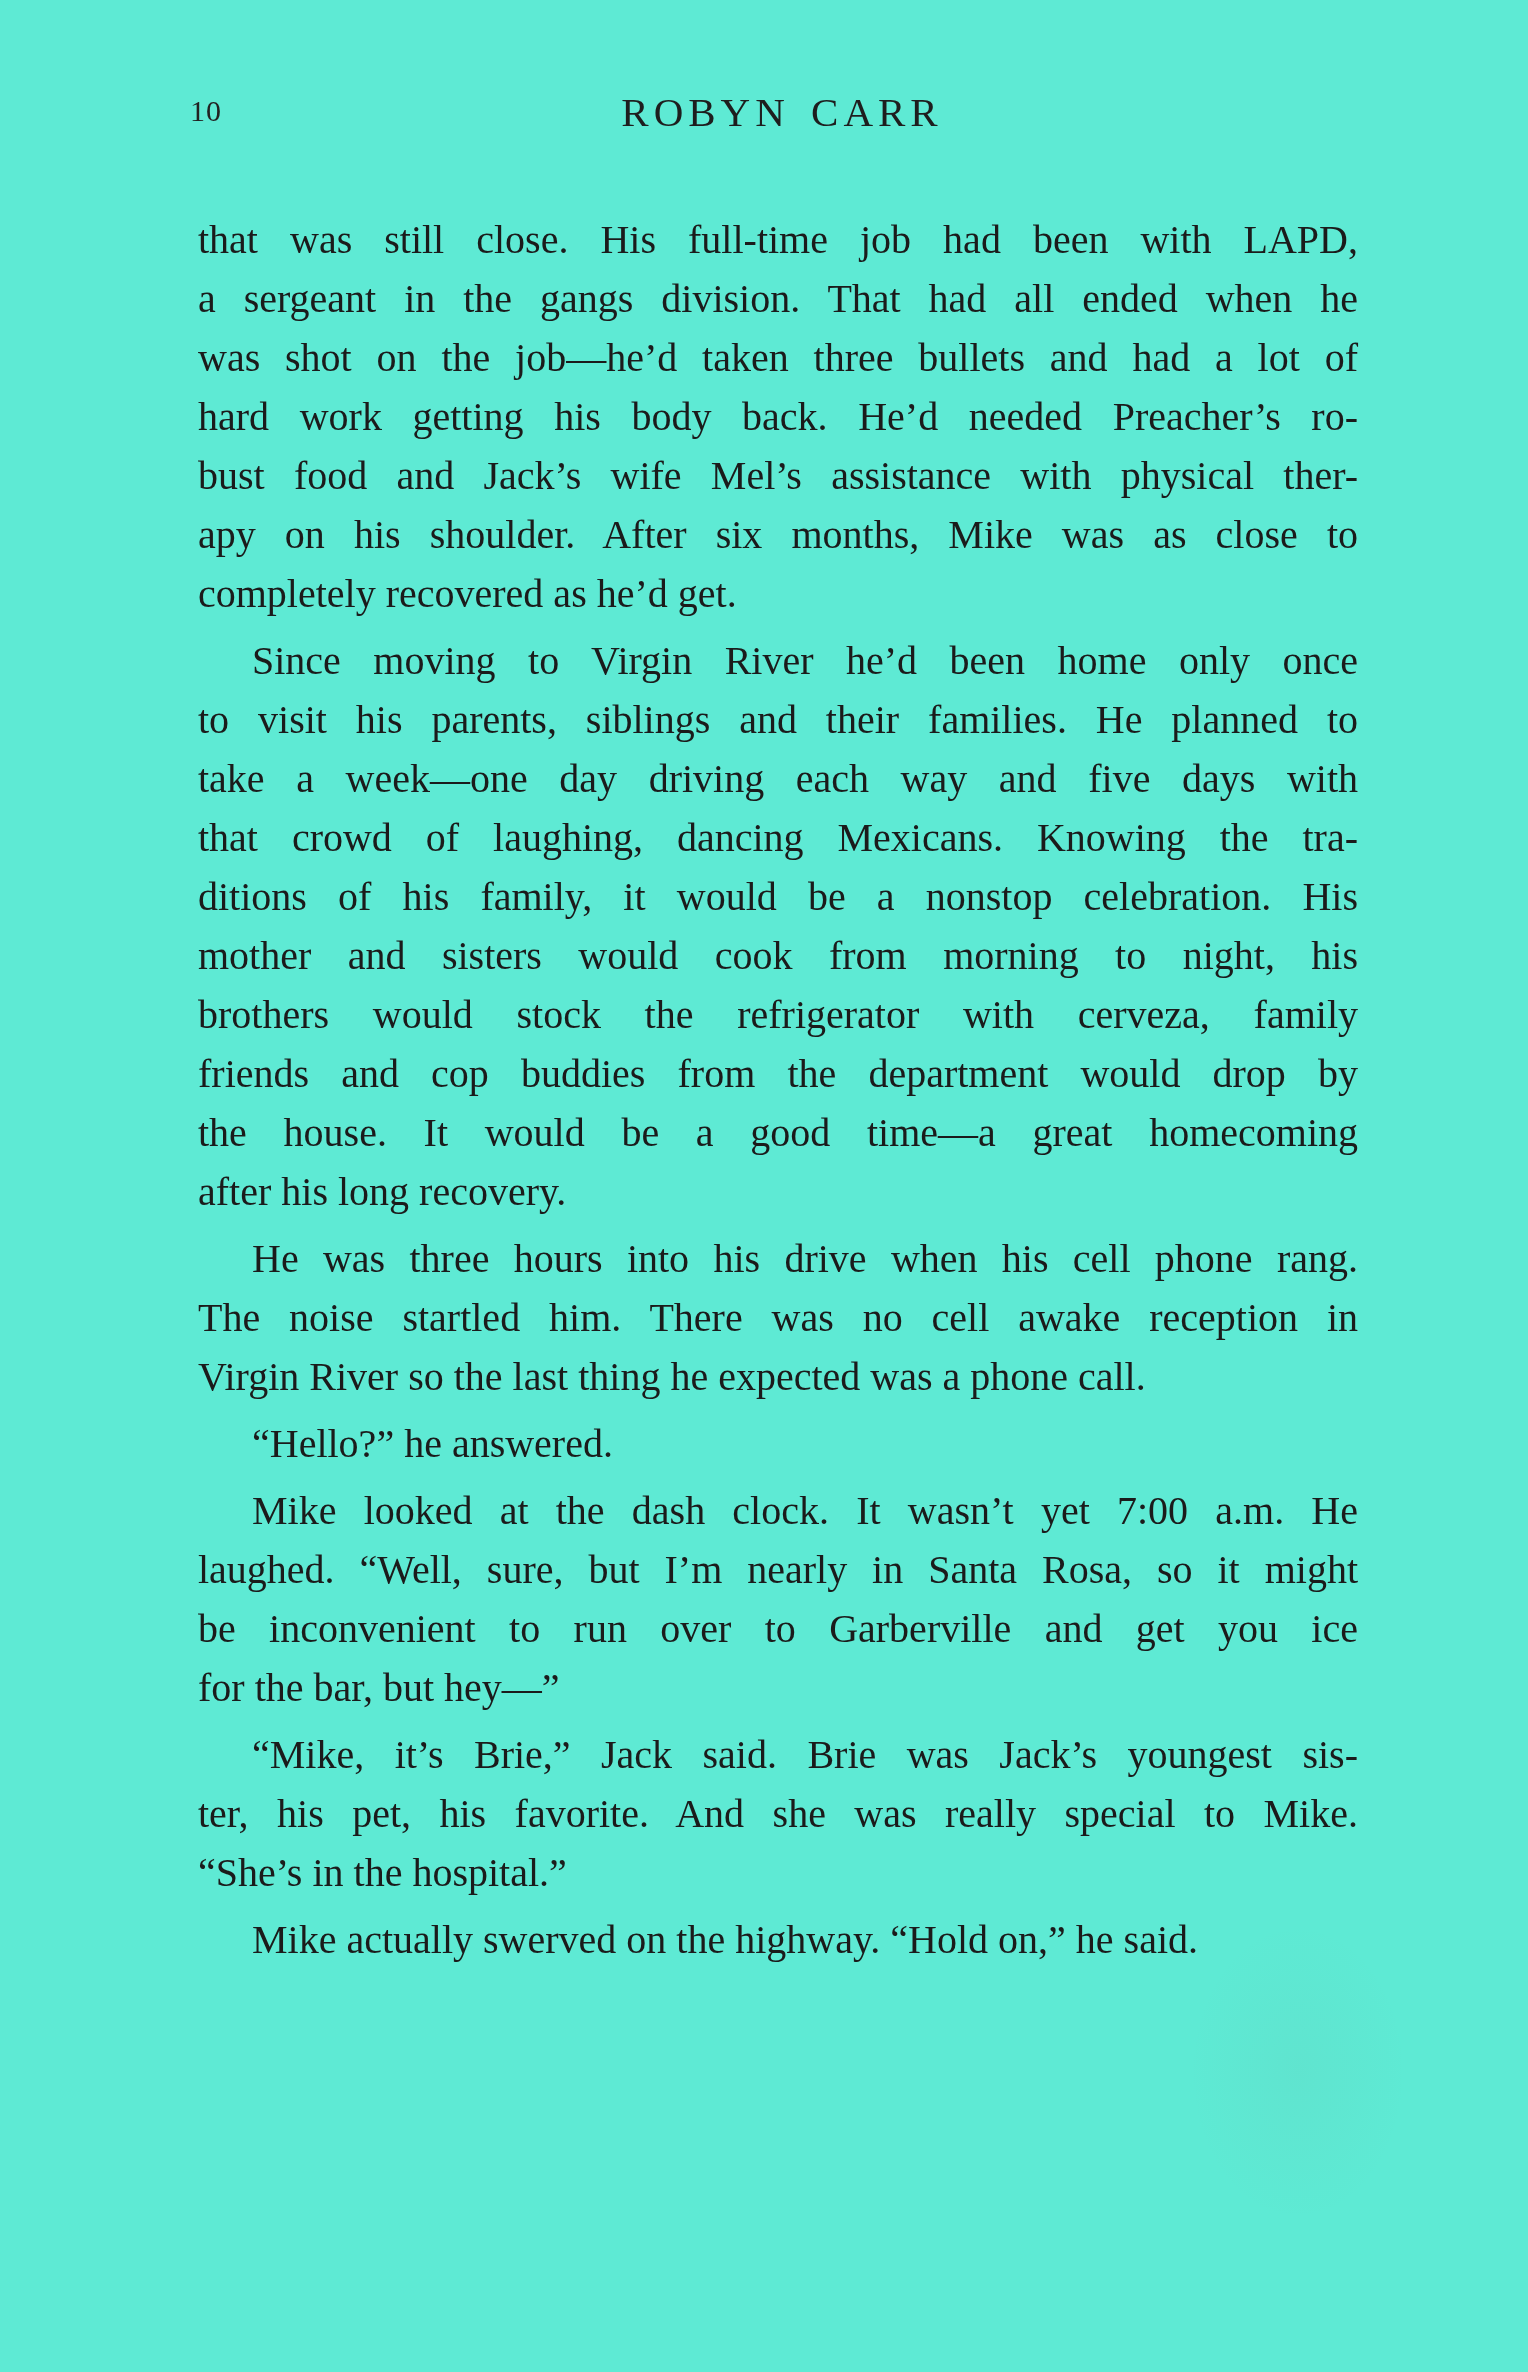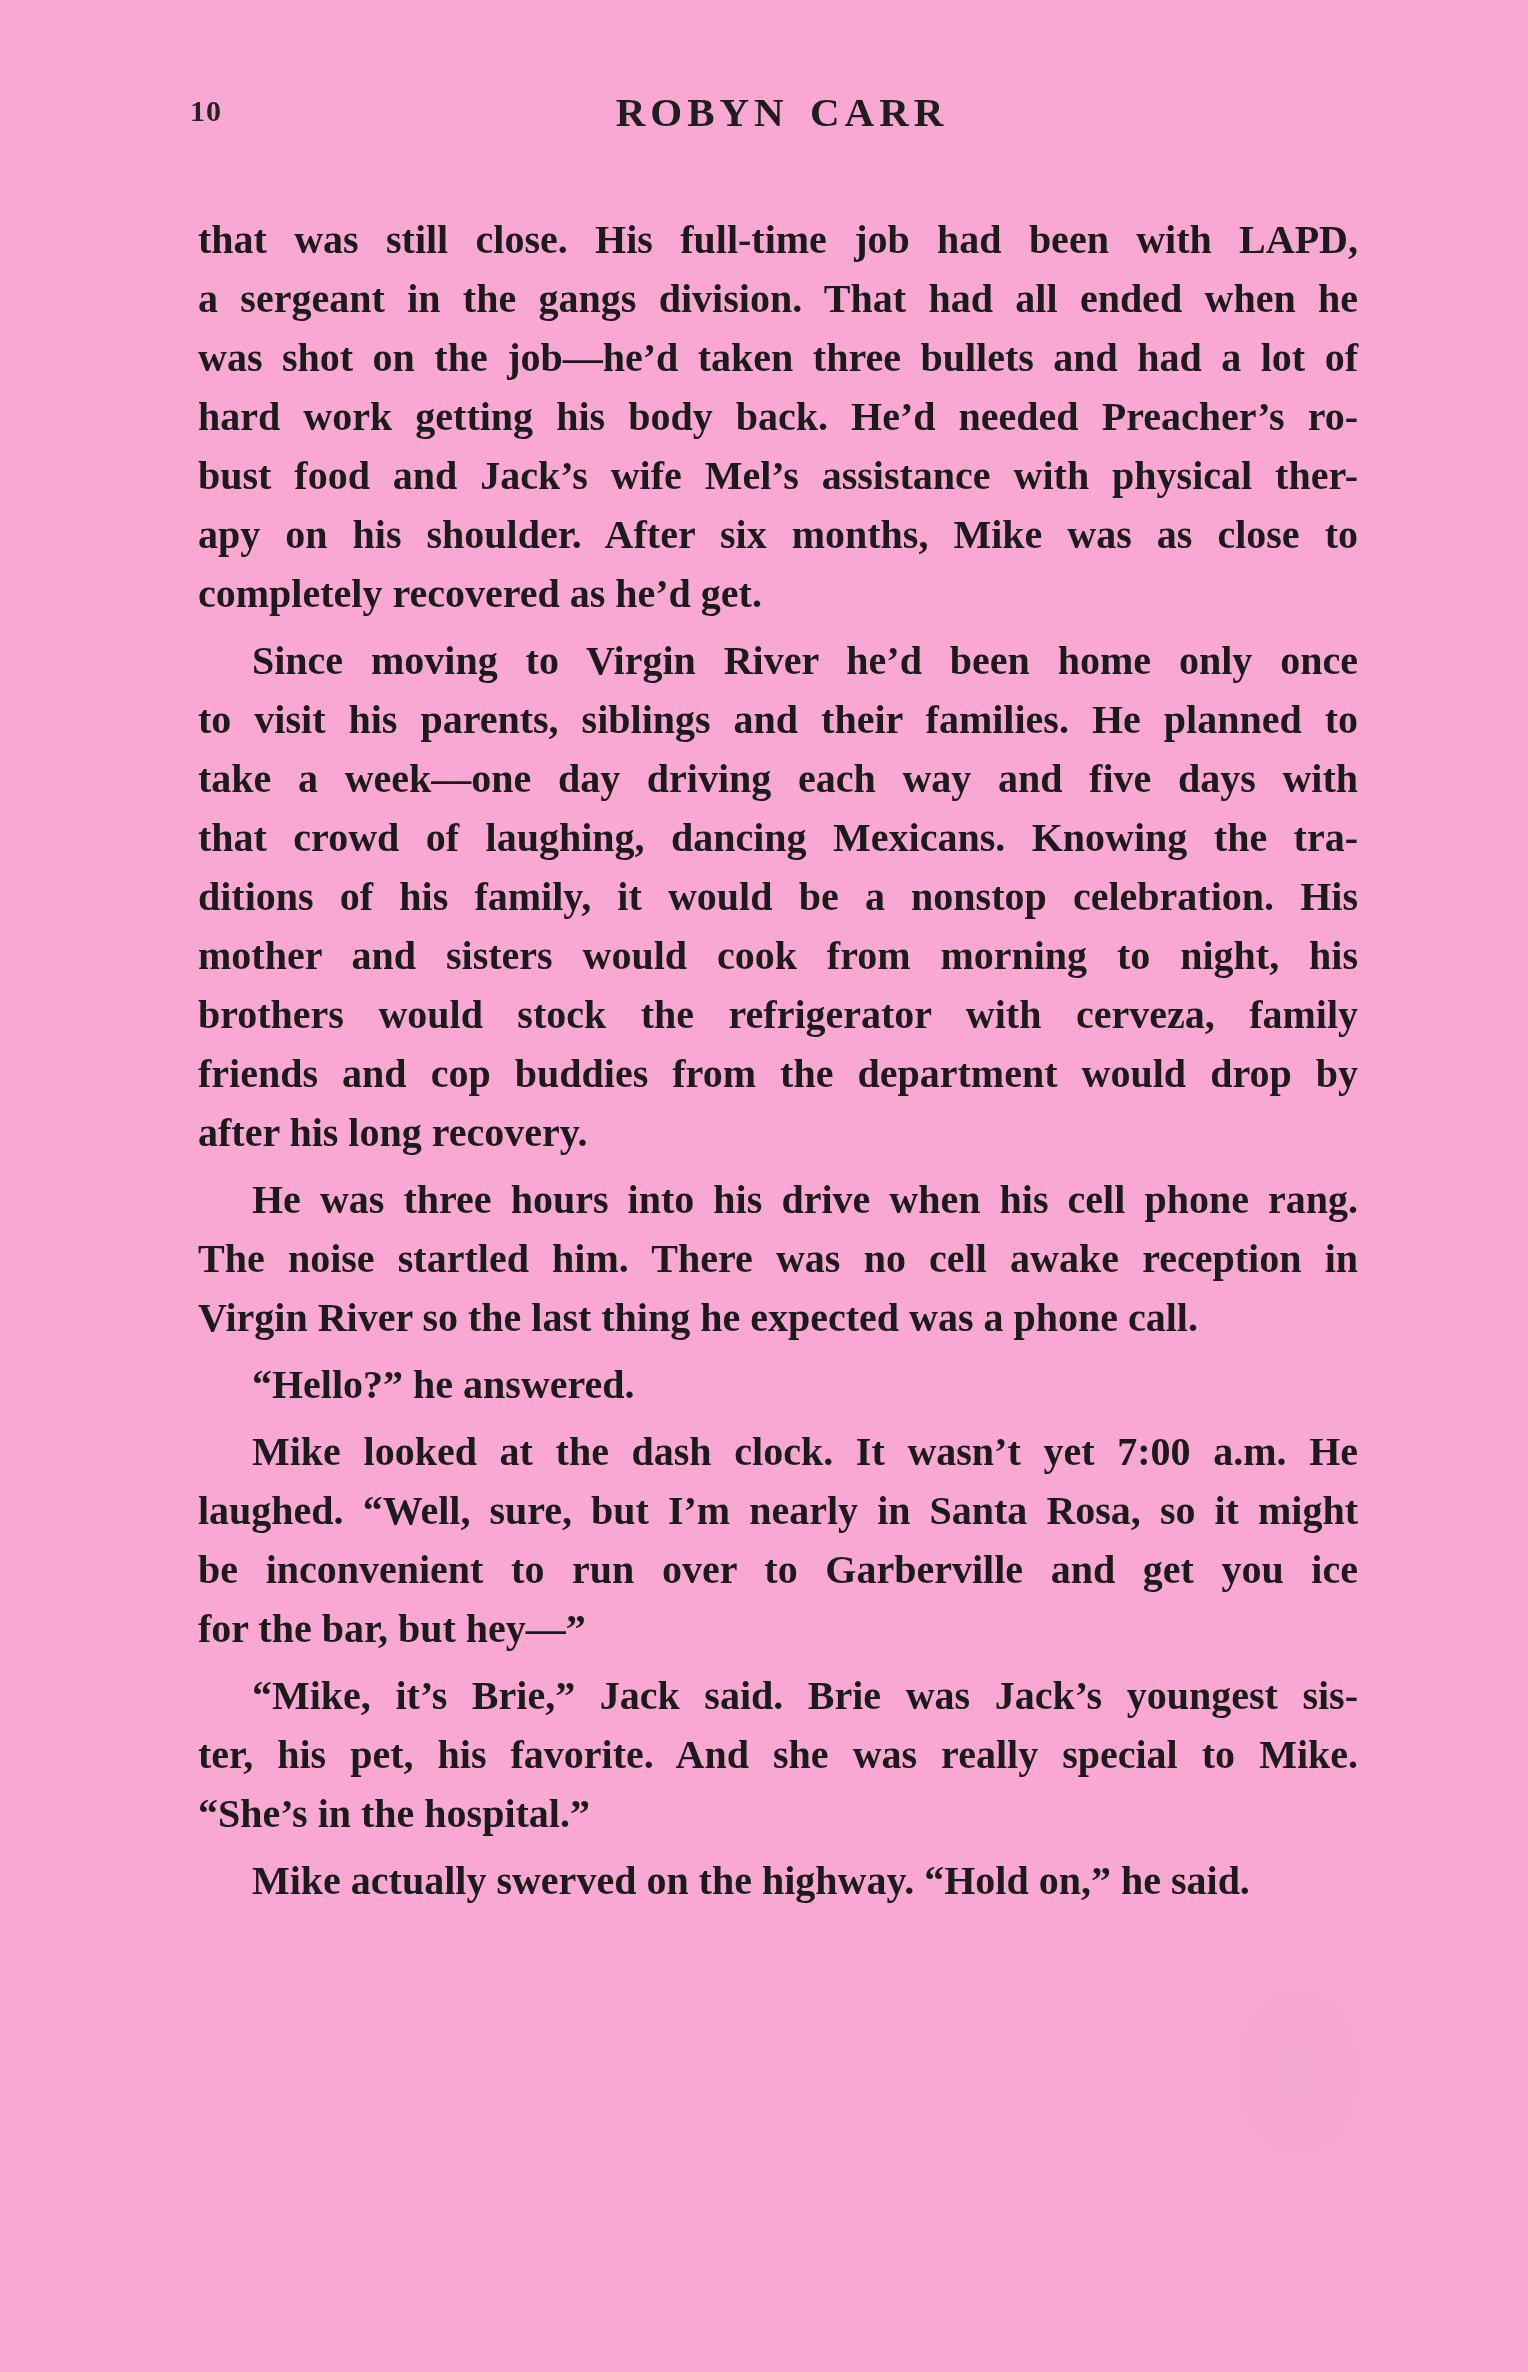--- a/index.html
+++ b/index.html
@@ -5,27 +5,26 @@
   html, body {
     margin: 0;
     padding: 0;
     background: #e9e9e7;
   }
   .page {
     position: relative;
     width: 1528px;
     height: 2372px;
     margin: 0 auto;
-    background: #f9a8d4;
+    background: #5eead4;
     box-sizing: border-box;
     padding: 88px 162px 0 190px;
     font-family: "Liberation Serif", "DejaVu Serif", serif;
     color: #1b1b1b;
     overflow: hidden;
-    font-weight: bold;
   }
   .page-header {
     position: relative;
     height: 46px;
     margin-bottom: 76px;
   }
   .page-number {
     position: absolute;
     left: 0;
     top: 6px;
@@ -93,20 +92,21 @@
       </div>
       <div class="para indent">
         <div class="line">Since moving to Virgin River he’d been home only once</div>
         <div class="line">to visit his parents, siblings and their families. He planned to</div>
         <div class="line">take a week—one day driving each way and five days with</div>
         <div class="line">that crowd of laughing, dancing Mexicans. Knowing the tra-</div>
         <div class="line">ditions of his family, it would be a nonstop celebration. His</div>
         <div class="line">mother and sisters would cook from morning to night, his</div>
         <div class="line">brothers would stock the refrigerator with cerveza, family</div>
         <div class="line">friends and cop buddies from the department would drop by</div>
+        <div class="line">the house. It would be a good time—a great homecoming</div>
         <div class="line last">after his long recovery.</div>
       </div>
       <div class="para indent">
         <div class="line">He was three hours into his drive when his cell phone rang.</div>
         <div class="line">The noise startled him. There was no cell awake reception in</div>
         <div class="line last">Virgin River so the last thing he expected was a phone call.</div>
       </div>
       <div class="para indent">
         <div class="line last">“Hello?” he answered.</div>
       </div>

